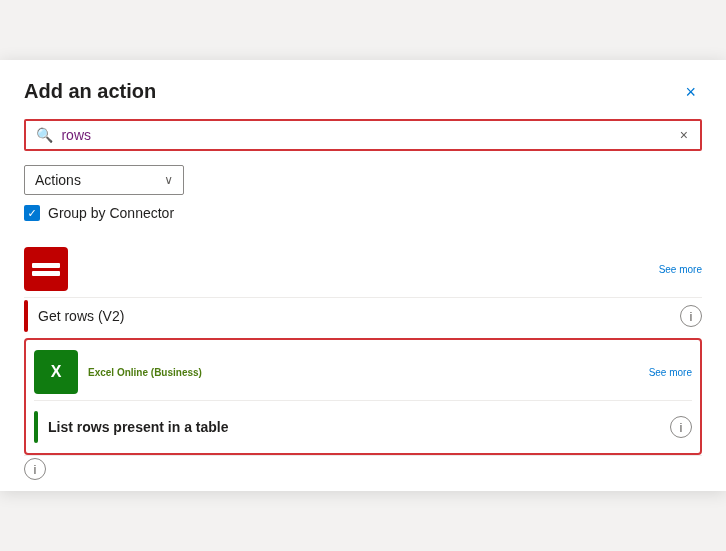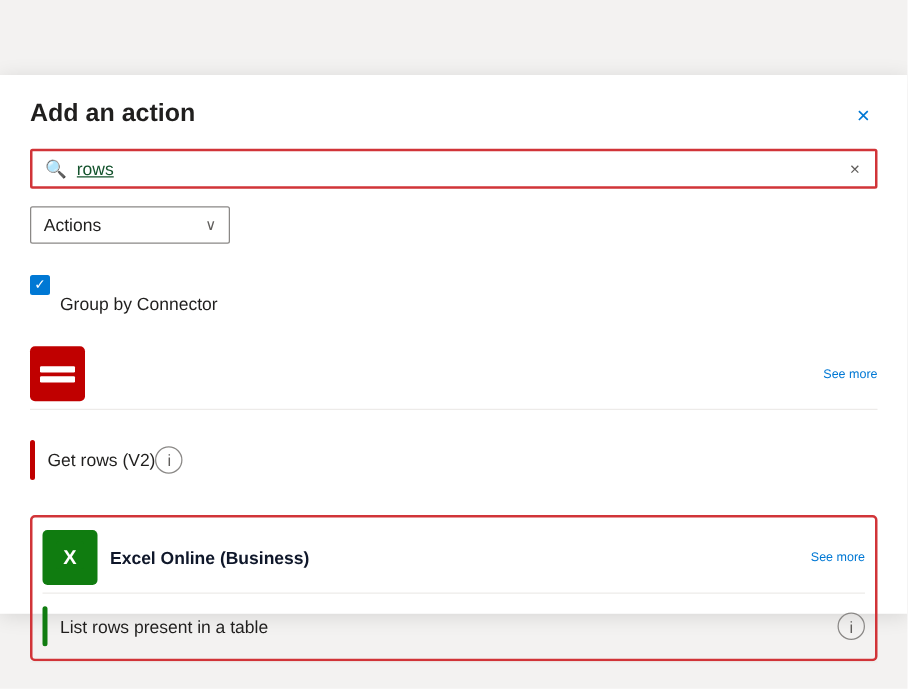--- a/index.html
+++ b/index.html
@@ -53,23 +53,22 @@
     .search-icon {
       color: #0078d4;
       font-size: 14px;
       margin-right: 8px;
     }
     .search-input {
       border: none;
       outline: none;
       flex: 1;
       font-size: 14px;
-      color: #14532d;
+      color: #701a75;
       background: transparent;
-      text-decoration: underline;
     }
     .search-clear {
       background: none;
       border: none;
       cursor: pointer;
       color: #605e5c;
       font-size: 14px;
       padding: 0 2px;
     }
     .action-type-label {
@@ -118,21 +117,20 @@
       flex-shrink: 0;
     }
     .checkbox-check {
       color: #fff;
       font-size: 11px;
       line-height: 1;
     }
     .checkbox-label {
       font-size: 14px;
       color: #201f1e;
-      margin-top: 30px;
     }
     
     .connector-group {
       margin-bottom: 4px;
     }
     .connector-header {
       display: flex;
       align-items: center;
       justify-content: space-between;
       padding: 10px 0 6px 0;
@@ -172,22 +170,24 @@
       font-size: 10px;
       text-decoration: none;
       cursor: pointer;
       background: none;
       border: none;
       padding: 0;
     }
     .action-item {
       display: flex;
       align-items: center;
-      padding: 24px 0;
+      justify-content: space-between;
+      padding: 2px 0;
       border-top: 1px solid #edebe9;
+      gap: 40px;
     }
     .action-item-left {
       display: flex;
       align-items: center;
       gap: 0;
     }
     .action-accent-bar {
       width: 4px;
       height: 32px;
       background: #c00000;
@@ -196,21 +196,21 @@
       flex-shrink: 0;
     }
     .action-accent-bar-green {
       background: #107c10;
     }
     .action-name {
       font-size: 14px;
       color: #201f1e;
     }
     .action-name-bold {
-      font-weight: 400;
+      font-weight: 700;
     }
     .info-btn {
       background: none;
       border: 1px solid #8a8886;
       border-radius: 50%;
       width: 22px;
       height: 22px;
       display: flex;
       align-items: center;
       justify-content: center;
@@ -242,23 +242,23 @@
       flex-shrink: 0;
     }
     .excel-icon-inner {
       color: #fff;
       font-size: 22px;
       font-weight: 700;
       font-family: Arial, sans-serif;
       line-height: 1;
     }
     .excel-connector-label {
-      font-size: 14px;
+      font-size: 10px;
       font-weight: 700;
-      color: #0f172a;
+      color: #4d7c0f;
       margin-left: 10px;
       flex: 1;
     }
     .excel-action-item {
       display: flex;
       align-items: center;
       justify-content: space-between;
       padding: 10px 0;
       border-top: 1px solid #edebe9;
     }

